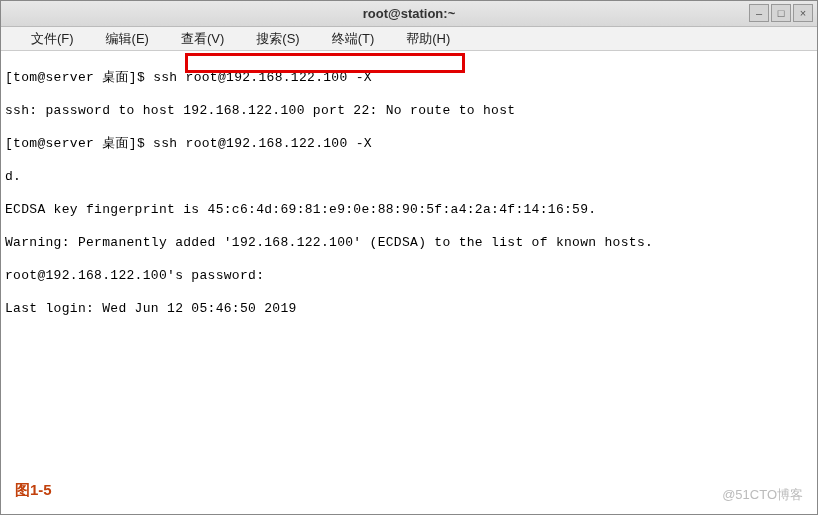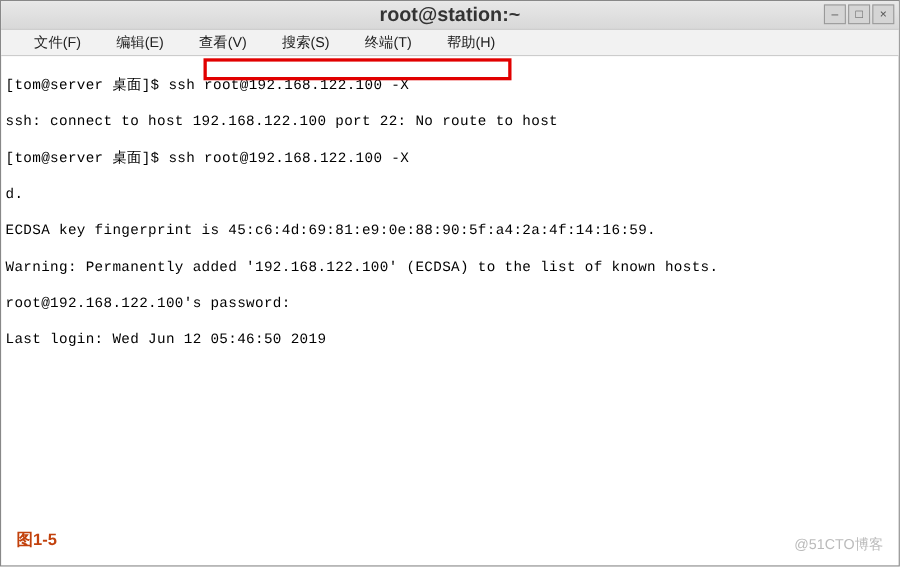--- a/index.html
+++ b/index.html
@@ -14,21 +14,21 @@
     .titlebar {
       height: 26px;
       background: linear-gradient(to bottom, #e8e8e8, #d8d8d8);
       border-bottom: 1px solid #bbb;
       display: flex;
       align-items: center;
       justify-content: center;
       position: relative;
     }
     .titlebar-title {
-      font-size: 18px;
+      font-size: 13px;
       font-weight: bold;
       color: #333;
     }
     .window-controls {
       position: absolute;
       right: 4px;
       top: 3px;
       display: flex;
       gap: 2px;
     }
@@ -119,21 +119,21 @@
   <span class="menu-item">文件(F)</span>
   <span class="menu-item">编辑(E)</span>
   <span class="menu-item">查看(V)</span>
   <span class="menu-item">搜索(S)</span>
   <span class="menu-item">终端(T)</span>
   <span class="menu-item">帮助(H)</span>
 </div>
 
 <div class="terminal">
 <div class="term-line"><span>[tom@server 桌面]$ </span><span>ssh root@192.168.122.100 -X</span></div>
-<div class="term-line">ssh: connect to host 192.168.122.100 port 22: No route to host</div>
+<div class="term-line">ssh: password to host 192.168.122.100 port 22: No route to host</div>
 <div class="term-line">[tom@server 桌面]$ ssh root@192.168.122.100 -X</div>
 <div class="term-line">d.</div>
 <div class="term-line">ECDSA key fingerprint is 45:c6:4d:69:81:e9:0e:88:90:5f:a4:2a:4f:14:16:59.</div>
 <div class="term-line">Warning: Permanently added '192.168.122.100' (ECDSA) to the list of known hosts.</div>
 <div class="term-line">root@192.168.122.100's password:</div>
 <div class="term-line">Last login: Wed Jun 12 05:46:50 2019</div>
 </div>
 
 <div class="highlight-box"></div>
 

